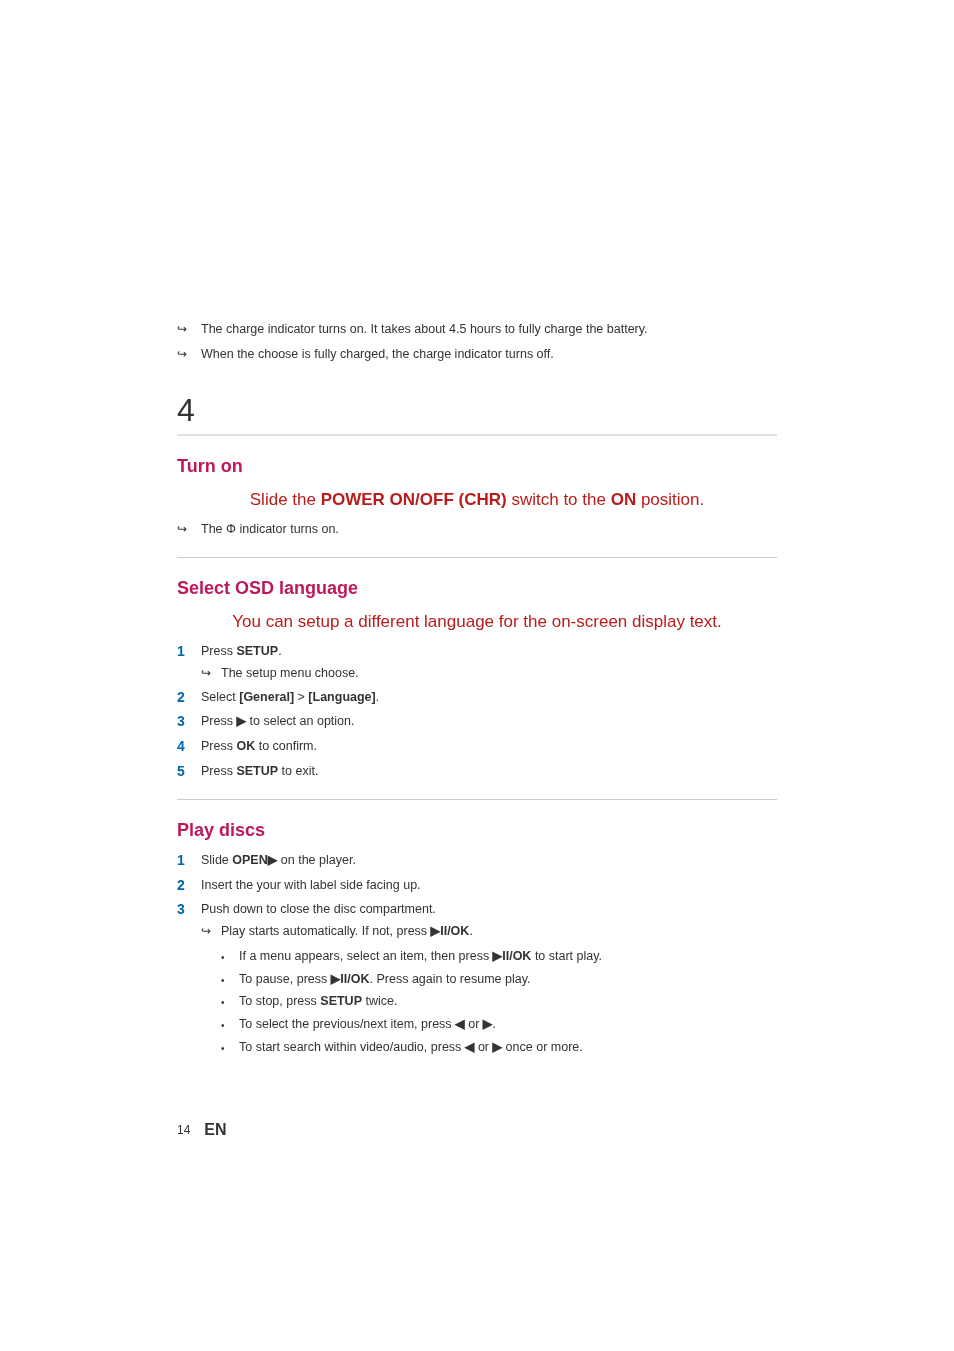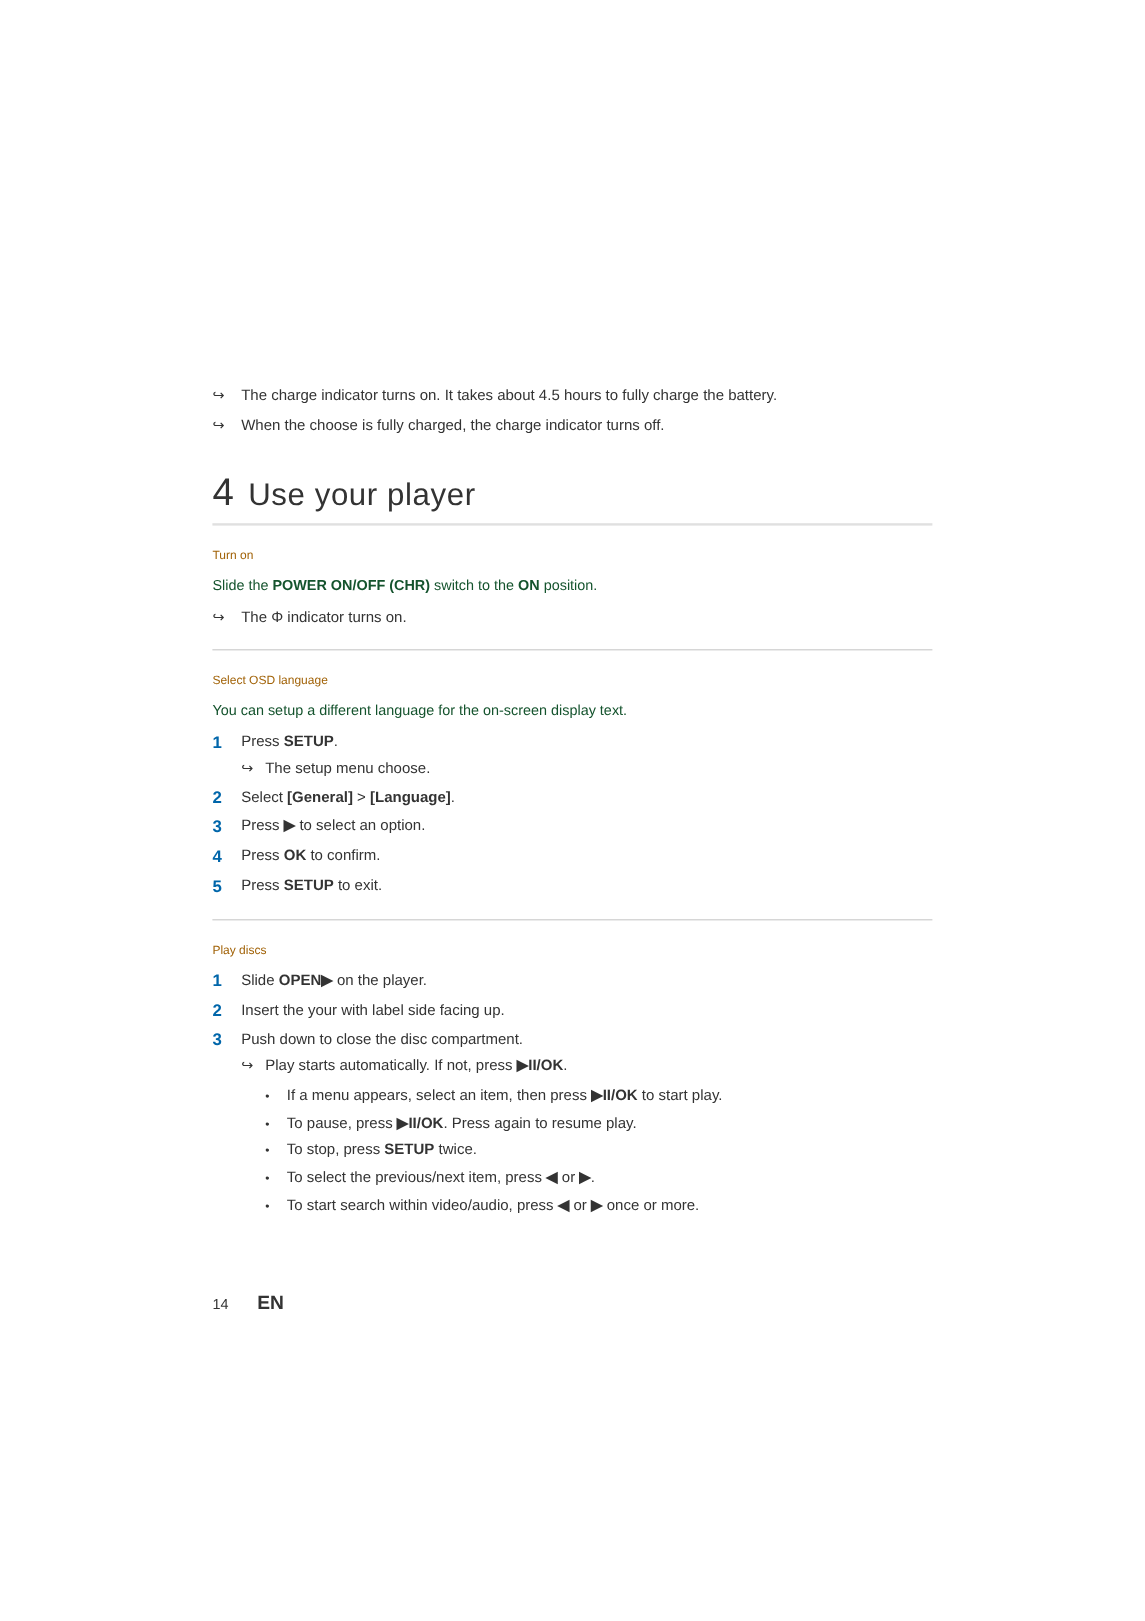--- a/index.html
+++ b/index.html
@@ -72,33 +72,34 @@
 
     .chapter-title {
       font-size: 26px;
       font-weight: 300;
       color: #333;
       letter-spacing: 0.5px;
     }
 
     
     .section-heading {
-      font-size: 10px;
-      font-weight: normal;
-      color: #a16207;
+      font-size: 18px;
+      font-weight: bold;
+      color: #be185d;
       margin-bottom: 10px;
       margin-top: 20px;
     }
 
     
     .section-para {
-      font-size: 12px;
-      color: #14532d;
+      font-size: 17px;
+      color: #b91c1c;
       margin-bottom: 8px;
       line-height: 1.5;
+      text-align: center;
     }
 
     .bold-text {
       font-weight: bold;
     }
 
     
     .numbered-list {
       list-style: none;
       padding: 0;
@@ -167,21 +168,21 @@
       margin: 18px 0 10px 0;
     }
 
     
     .page-number-area {
       margin-top: 60px;
       font-size: 12px;
       color: #333;
       display: flex;
       align-items: center;
-      gap: 24px;
+      gap: 14px;
     }
 
     .page-num {
       font-size: 12px;
       color: #333;
     }
 
     .page-lang {
       font-weight: bold;
       font-size: 16px;
@@ -199,21 +200,20 @@
         <span>The charge indicator turns on. It takes about 4.5 hours to fully charge the battery.</span>
       </div>
       <div class="bullet-item">
         <span class="arrow-symbol">↪</span>
         <span>When the choose is fully charged, the charge indicator turns off.</span>
       </div>
     </div>
 
     <div class="chapter-heading">
       <span class="chapter-number">4</span>
-      <span class="chapter-title">Use your player</span>
     </div>
 
     <div class="section">
       <div class="section-heading">Turn on</div>
       <div class="section-para">
         Slide the <span class="bold-text">POWER ON/OFF (CHR)</span> switch to the <span class="bold-text">ON</span> position.
       </div>
       <div class="bullet-item">
         <span class="arrow-symbol">↪</span>
         <span>The Φ indicator turns on.</span>

